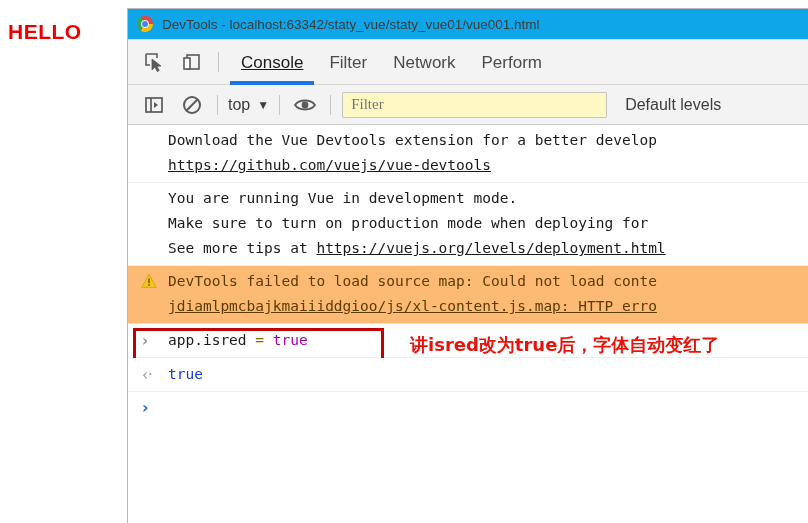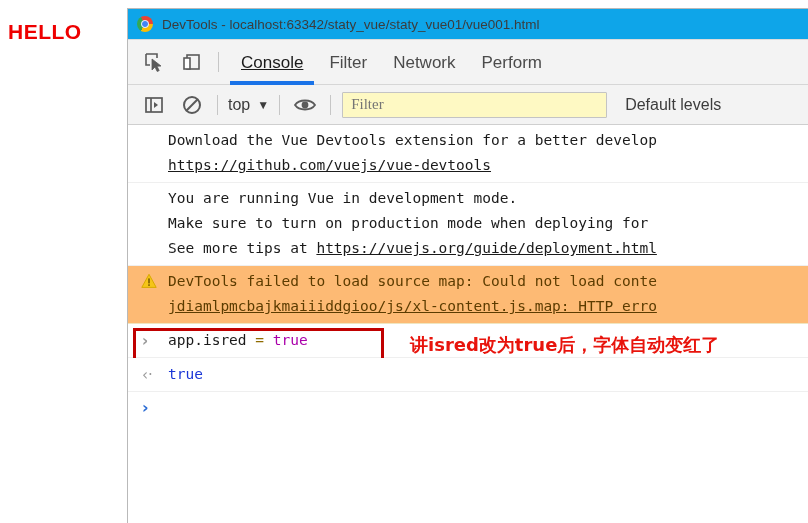--- a/index.html
+++ b/index.html
@@ -368,21 +368,21 @@
   <div id="console-body">
 
     <div class="msg">
       <span class="line">Download the Vue Devtools extension for a better develop</span>
       <a class="link line" href="#">https://github.com/vuejs/vue-devtools</a>
     </div>
 
     <div class="msg">
       <span class="line">You are running Vue in development mode.</span>
       <span class="line">Make sure to turn on production mode when deploying for</span>
-      <span class="line"><span>See more tips at </span><a class="link" href="#">https://vuejs.org/guide/deployment.html</a></span>
+      <span class="line"><span>See more tips at </span><a class="link" href="#">https://vuejs.org/levels/deployment.html</a></span>
     </div>
 
     <div class="msg warning">
       <svg class="warn-icon" viewBox="0 0 16 16">
         <path d="M8 1.3 L15.2 14.4 L0.8 14.4 Z" fill="#f5c518" stroke="#d8a900" stroke-width="1"></path>
         <rect x="7.2" y="5.4" width="1.6" height="5" fill="#7a5c00"></rect>
         <rect x="7.2" y="11.3" width="1.6" height="1.6" fill="#7a5c00"></rect>
       </svg>
       <span class="line">DevTools failed to load source map: Could not load conte</span>
       <a class="link line" href="#">jdiamlpmcbajkmaiiiddgioo/js/xl-content.js.map: HTTP erro</a>

